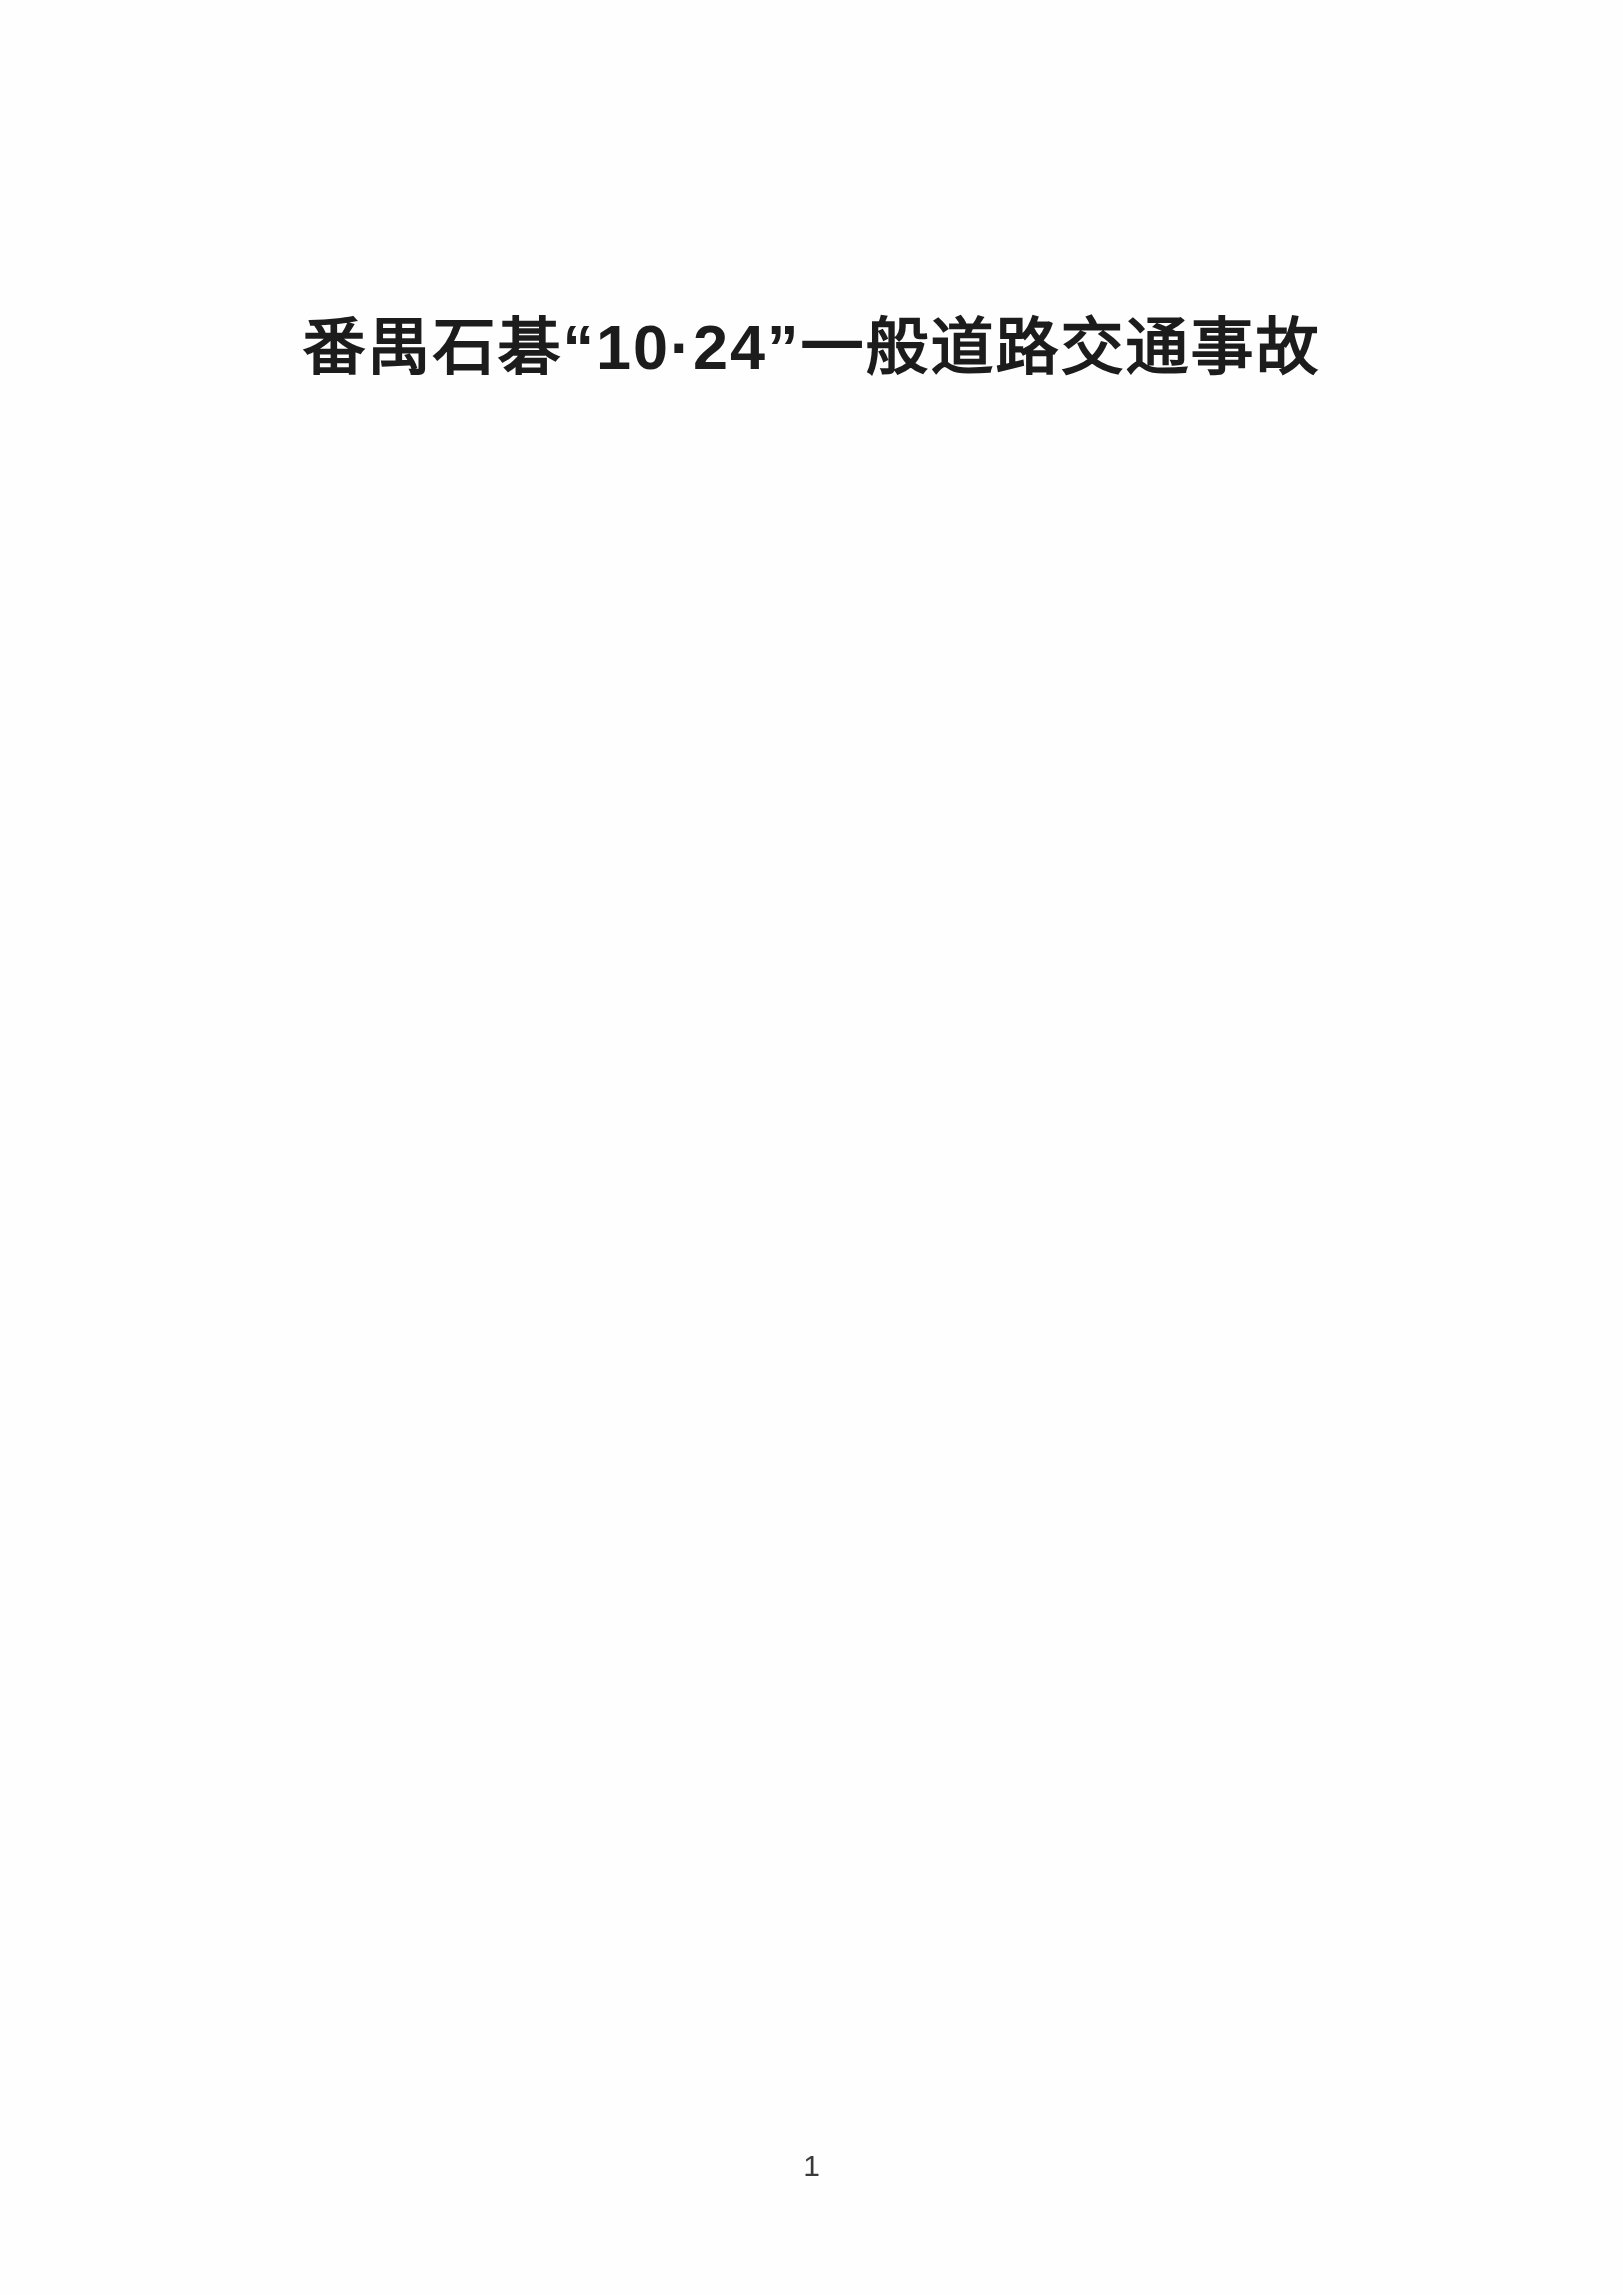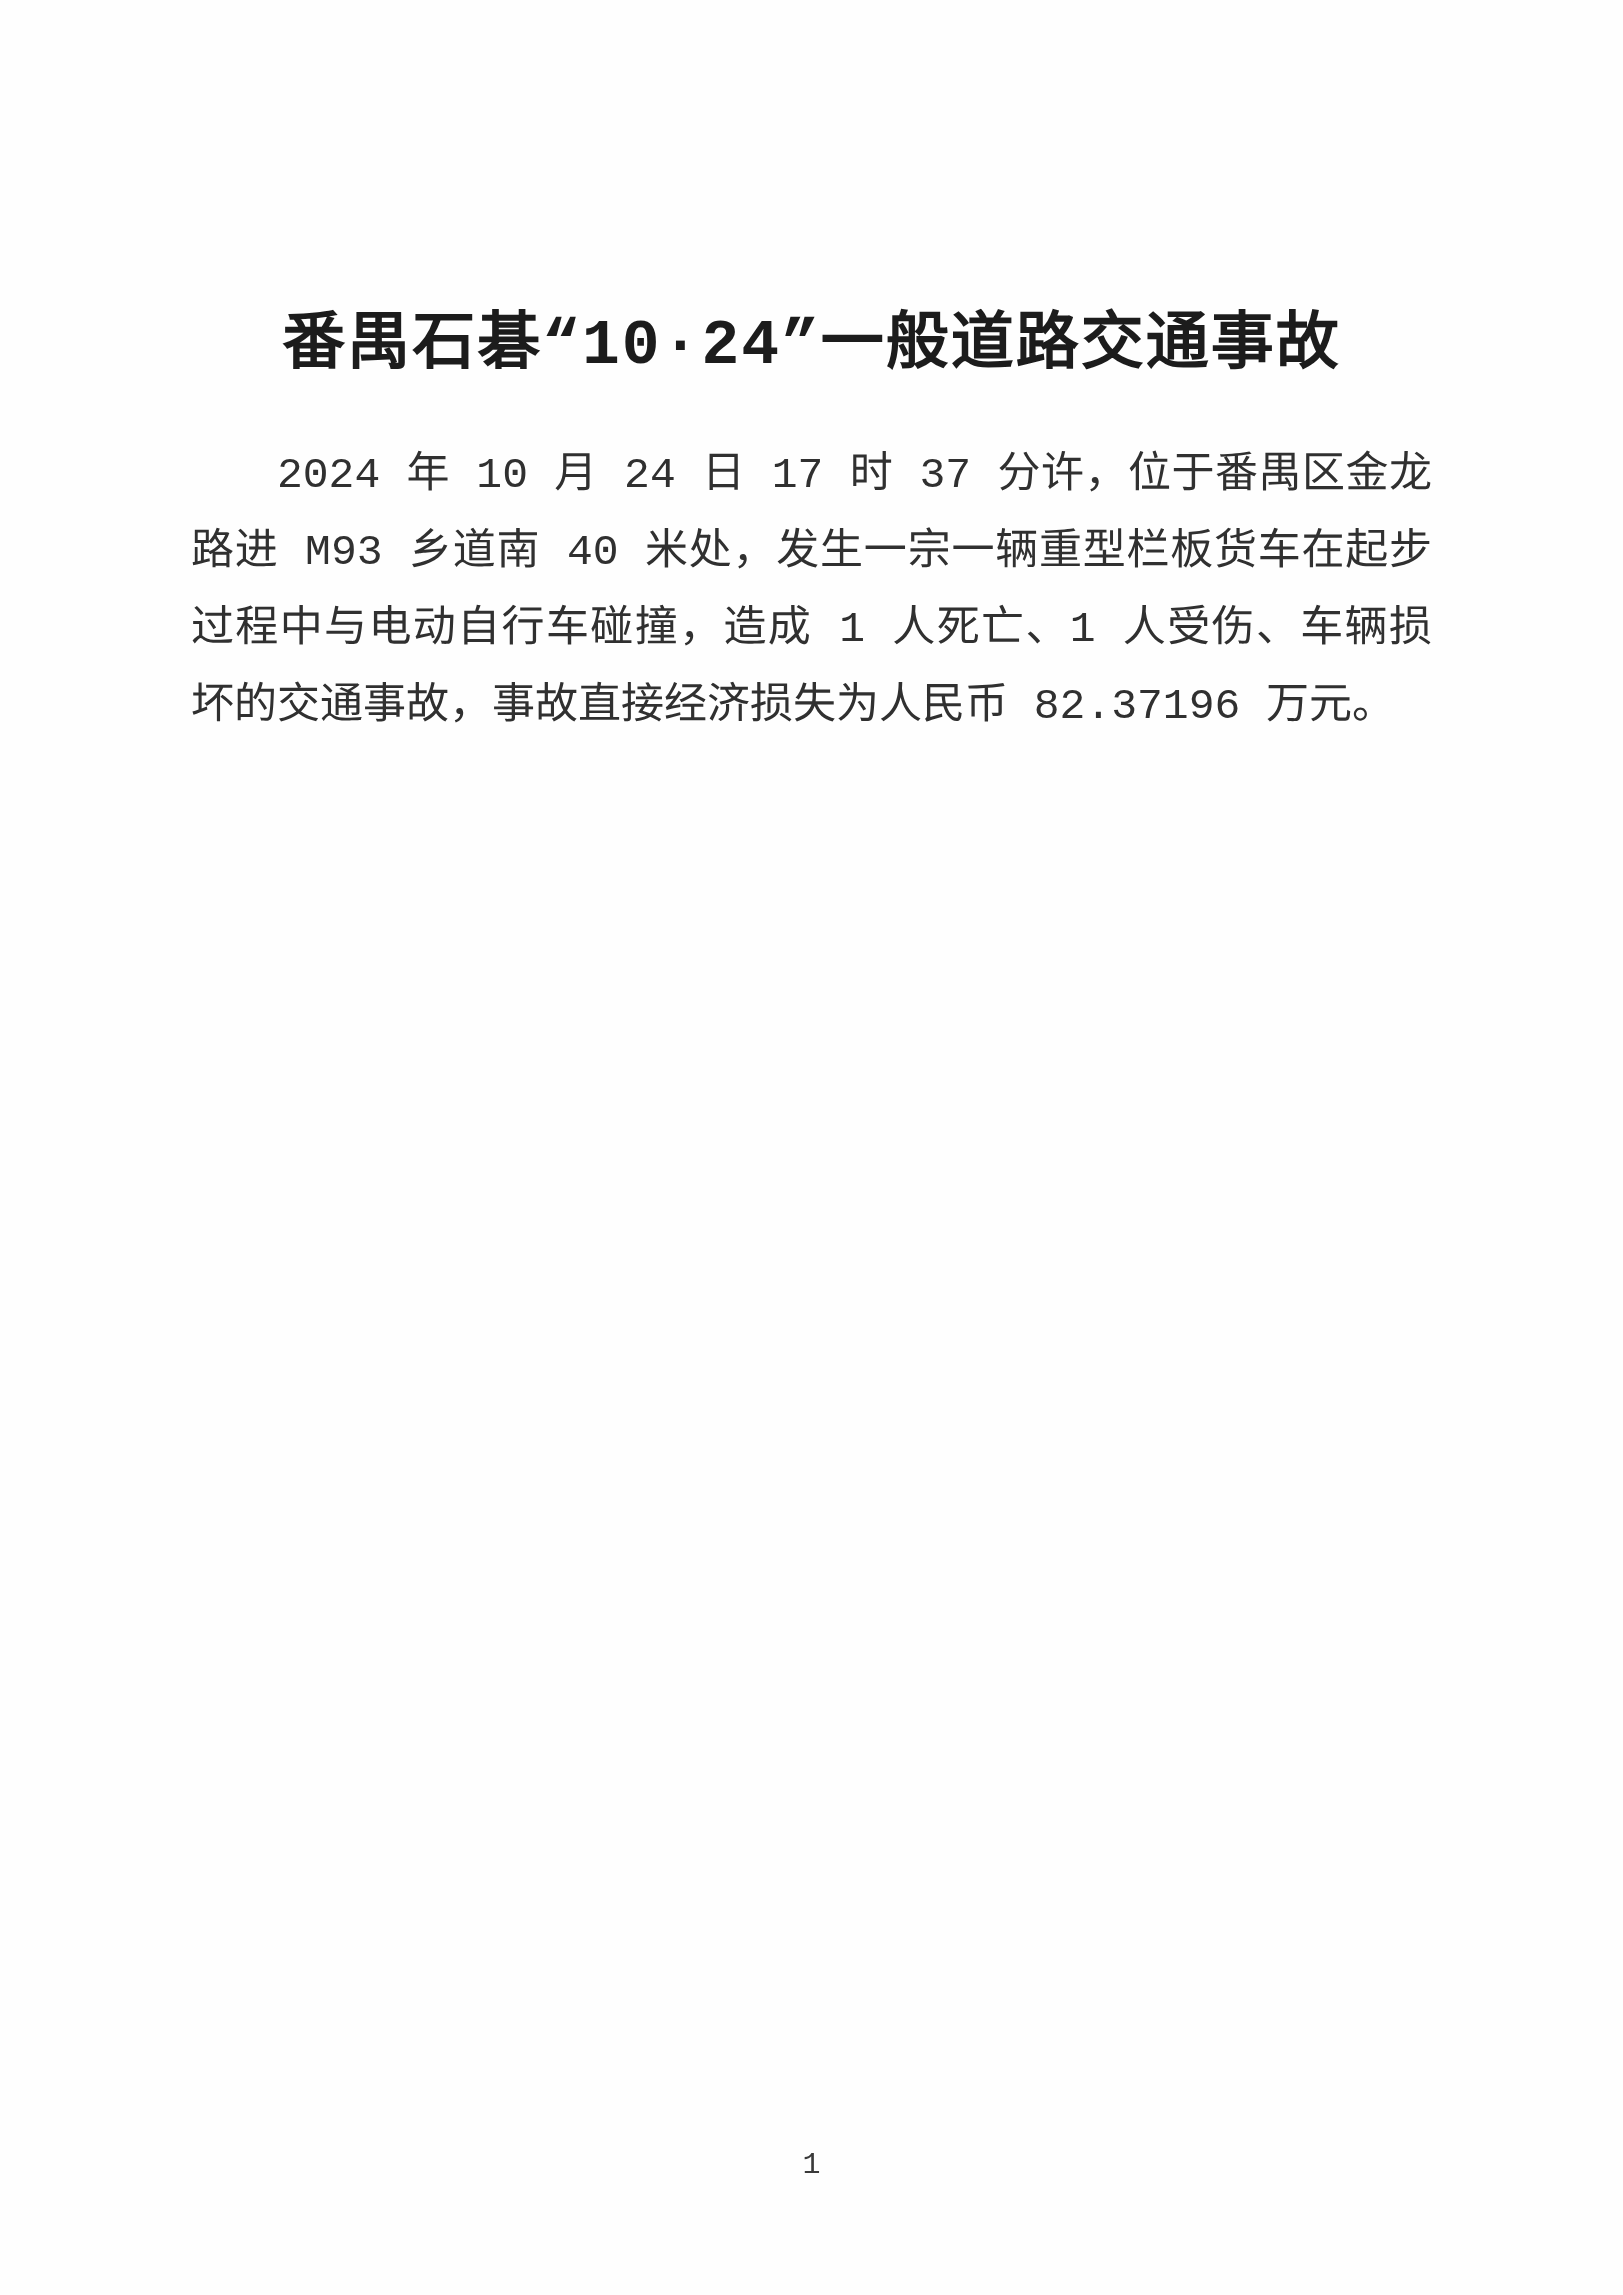--- a/index.html
+++ b/index.html
@@ -7,21 +7,21 @@
     padding: 0;
     background: #ffffff;
   }
   .sheet {
     position: relative;
     width: 1623px;
     height: 2295px;
     background: #fefefe;
     box-sizing: border-box;
     padding: 298px 191px 0 191px;
-    font-family: Liberation Mono, monospace;
+    font-family: Liberation Sans, sans-serif;
     overflow: hidden;
   }
   .title {
     margin: 0 0 41px 0;
     font-size: 63px;
     line-height: 98px;
     font-weight: 700;
     text-align: center;
     color: #1c1c1c;
     letter-spacing: 2px;
@@ -56,21 +56,20 @@
 </style>
 </head>
 <body>
 
 <div class="sheet">
 
   <h1 class="title">
     <span class="title-line">番禺石碁“10·24”一般道路交通事故</span>
   </h1>
 
-  <p class="para">2024 年 10 月 24 日 17 时 37 分许，位于番禺区金龙路进 M93 乡道南 40 米处，发生一宗一辆重型栏板货车在起步过程中与电动自行车碰撞，造成 1 人死亡、1 人受伤、车辆损坏的交通事故，事故直接经济损失为人民币 82.37196 万元。</p>
 
 
 
 
   <div class="page-number">1</div>
 
 </div>
 
 
 </body></html>

